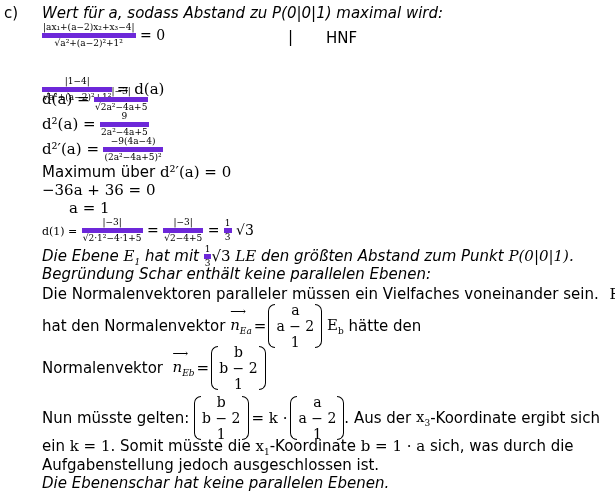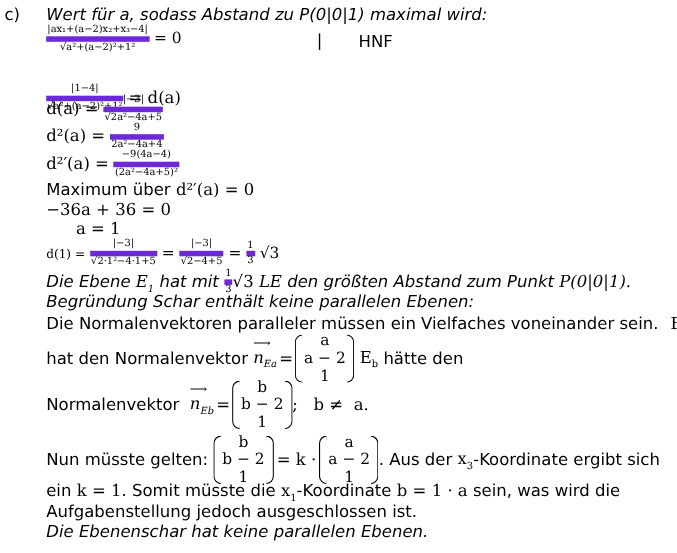--- a/index.html
+++ b/index.html
@@ -47,21 +47,21 @@
     <span class="m" style="font-size:15px;">= d(a)</span>
   </div>
 
   <div class="abs" style="left:42px;top:86px;">
     <span class="m" style="font-size:15px;">d(a) =</span>
     <span class="frac"><span class="num mr">|−3|</span><span class="den m">√2a²−4a+5</span></span>
   </div>
 
   <div class="abs" style="left:42px;top:111px;">
     <span class="m" style="font-size:15px;">d²(a) =</span>
-    <span class="frac"><span class="num mr">9</span><span class="den m">2a²−4a+4</span></span>
+    <span class="frac"><span class="num mr">9</span><span class="den m">2a²−4a+5</span></span>
   </div>
 
   <div class="abs" style="left:42px;top:136px;">
     <span class="m" style="font-size:15px;">d²′(a) =</span>
     <span class="frac"><span class="num m">−9(4a−4)</span><span class="den m">(2a²−4a+5)²</span></span>
   </div>
 
   <div class="abs" style="left:42px;top:163px;font-size:15px;">
     <span>Maximum über</span>
     <span class="m">d²′(a) = 0</span>
@@ -112,21 +112,20 @@
 
   <div class="abs" style="left:42px;top:344px;font-size:15px;display:flex;align-items:center;">
     <span>Normalenvektor</span>&nbsp;&nbsp;
     <span class="nvec"><span>n</span><sub>Eb</sub></span>
     <span class="mr" style="margin:0 2px;">=</span>
     <span class="vec">
         <span class="m">b</span>
         <span class="m">b − 2</span>
         <span class="mr">1</span>
       </span>
-    <span class="m" style="white-space:pre;">;   b ≠  a.</span>
   </div>
 
   <div class="abs" style="left:42px;top:394px;font-size:15px;display:flex;align-items:center;">
     <span>Nun müsste gelten:</span>&nbsp;
     <span class="vec">
         <span class="m">b</span>
         <span class="m">b − 2</span>
         <span class="mr">1</span>
       </span>
     <span class="m" style="margin:0 3px;">= k ·</span>
@@ -138,18 +137,18 @@
     <span>. Aus der</span>&nbsp;
     <span class="m"><span>x</span><sub>3</sub></span>
     <span>-Koordinate ergibt sich</span>
   </div>
 
   <div class="abs" style="left:42px;top:437px;font-size:15px;">
     <span>ein</span>
     <span class="m">k = 1</span><span>. Somit müsste die</span>
     <span class="m"><span>x</span><sub>1</sub></span><span>-Koordinate</span>
     <span class="m">b = 1 · a</span>
-    <span>sein, was wird die</span>
+    <span>sich, was durch die</span>
   </div>
   <div class="abs" style="left:42px;top:456px;font-size:15px;">Aufgabenstellung jedoch ausgeschlossen ist.</div>
   <div class="abs it" style="left:42px;top:474px;font-size:15px;">Die Ebenenschar hat keine parallelen Ebenen.</div>
 
 </div>
 
 </body></html>

